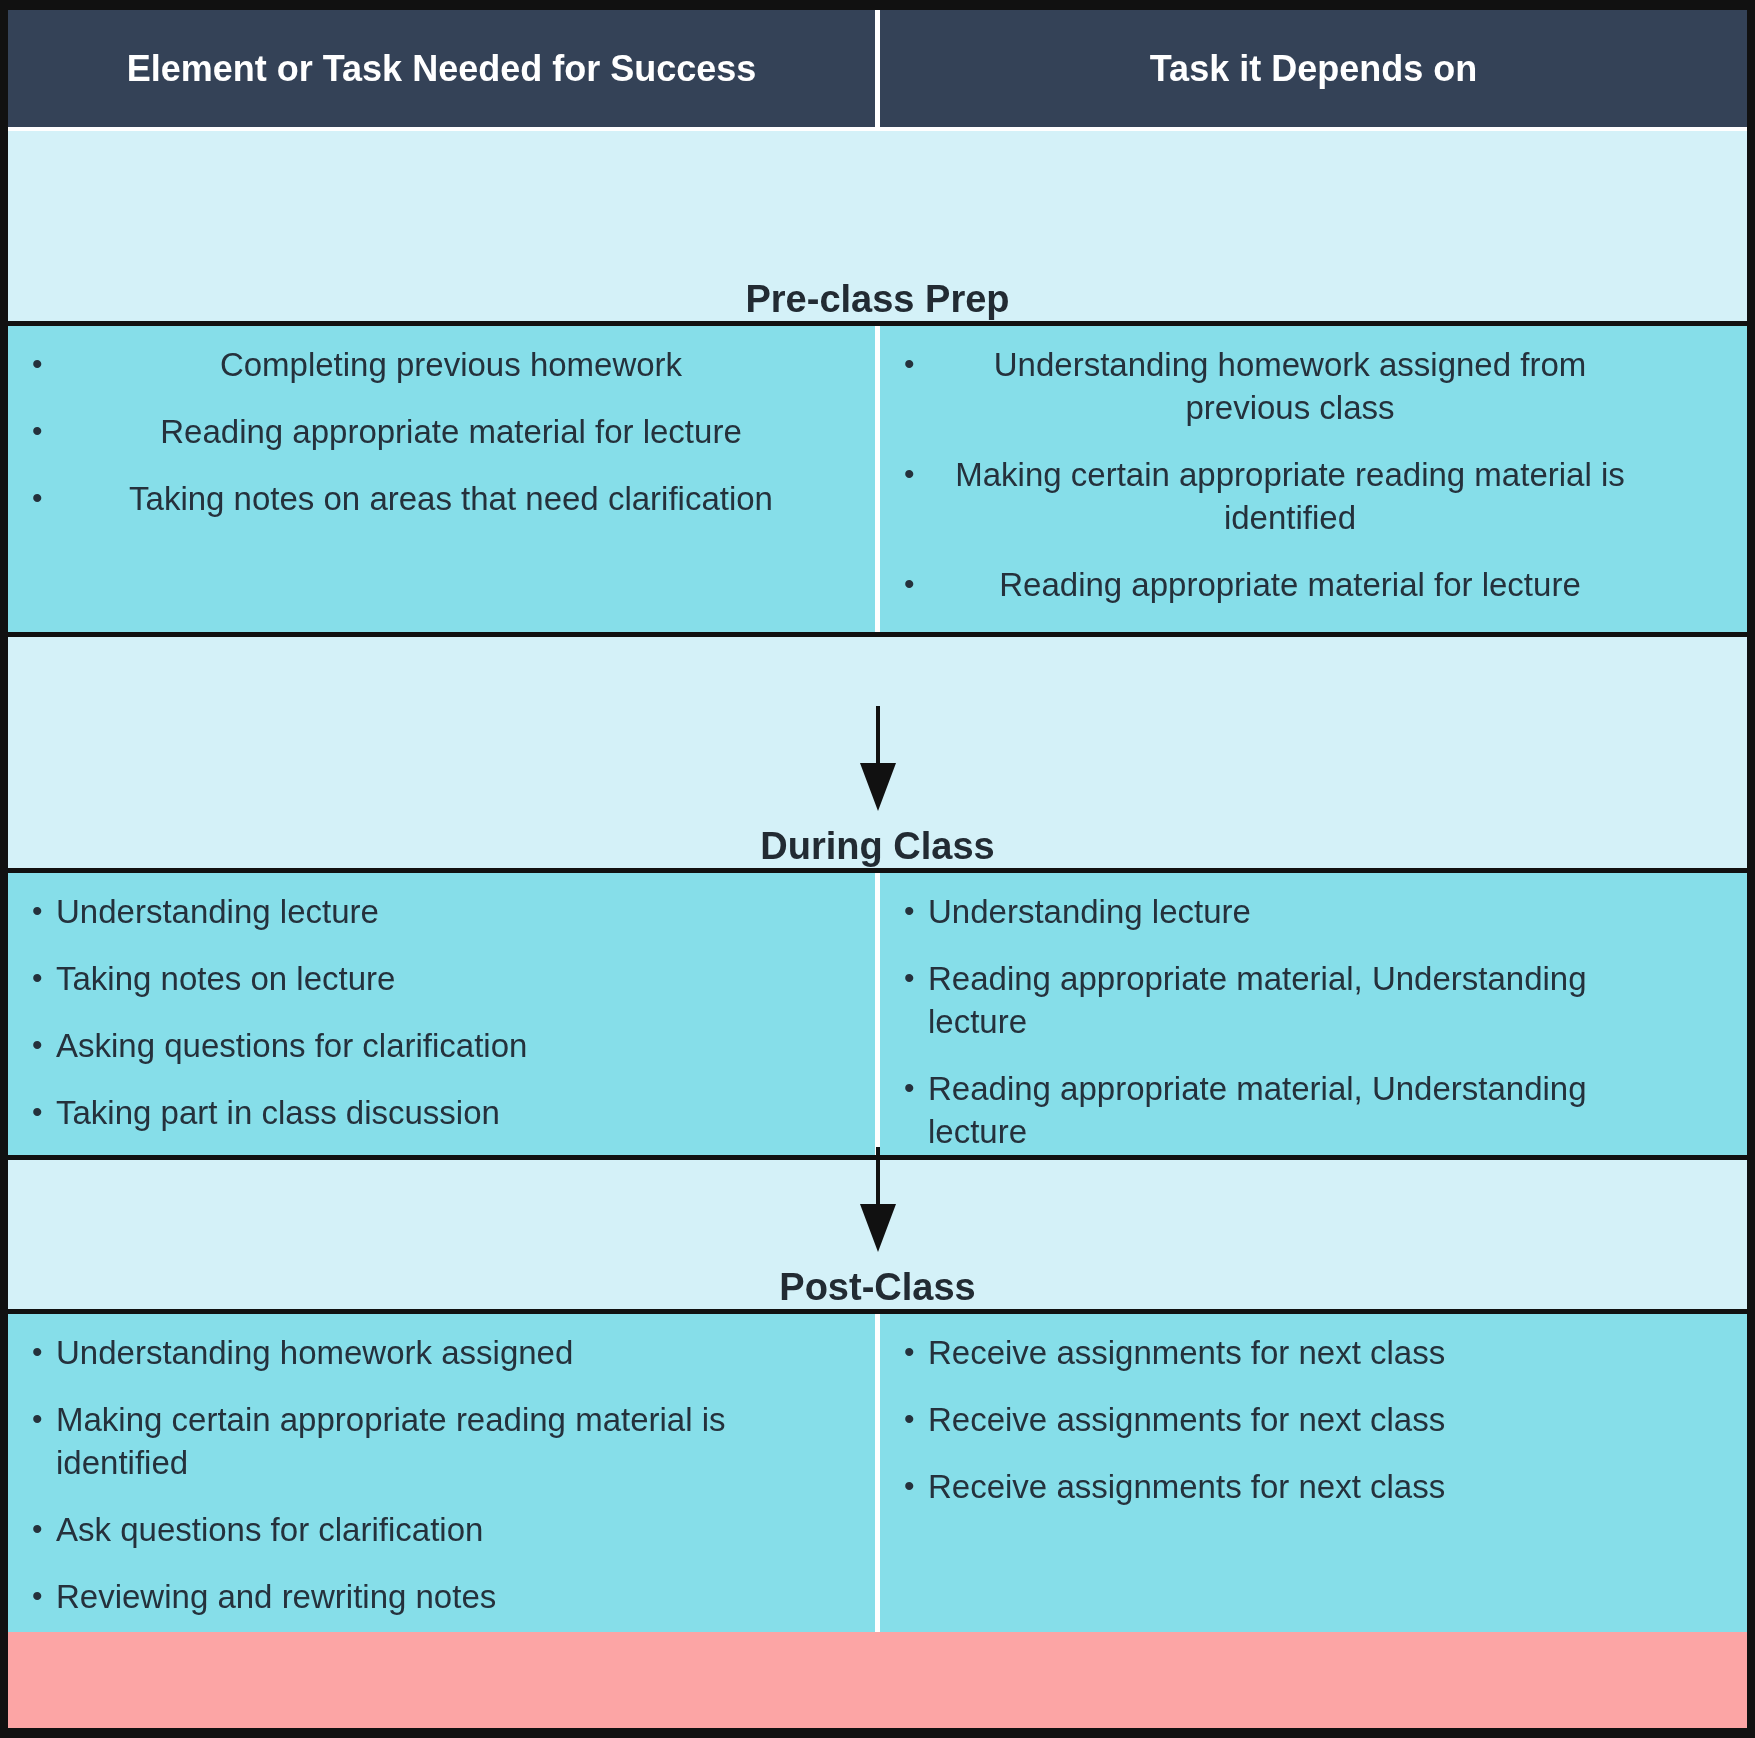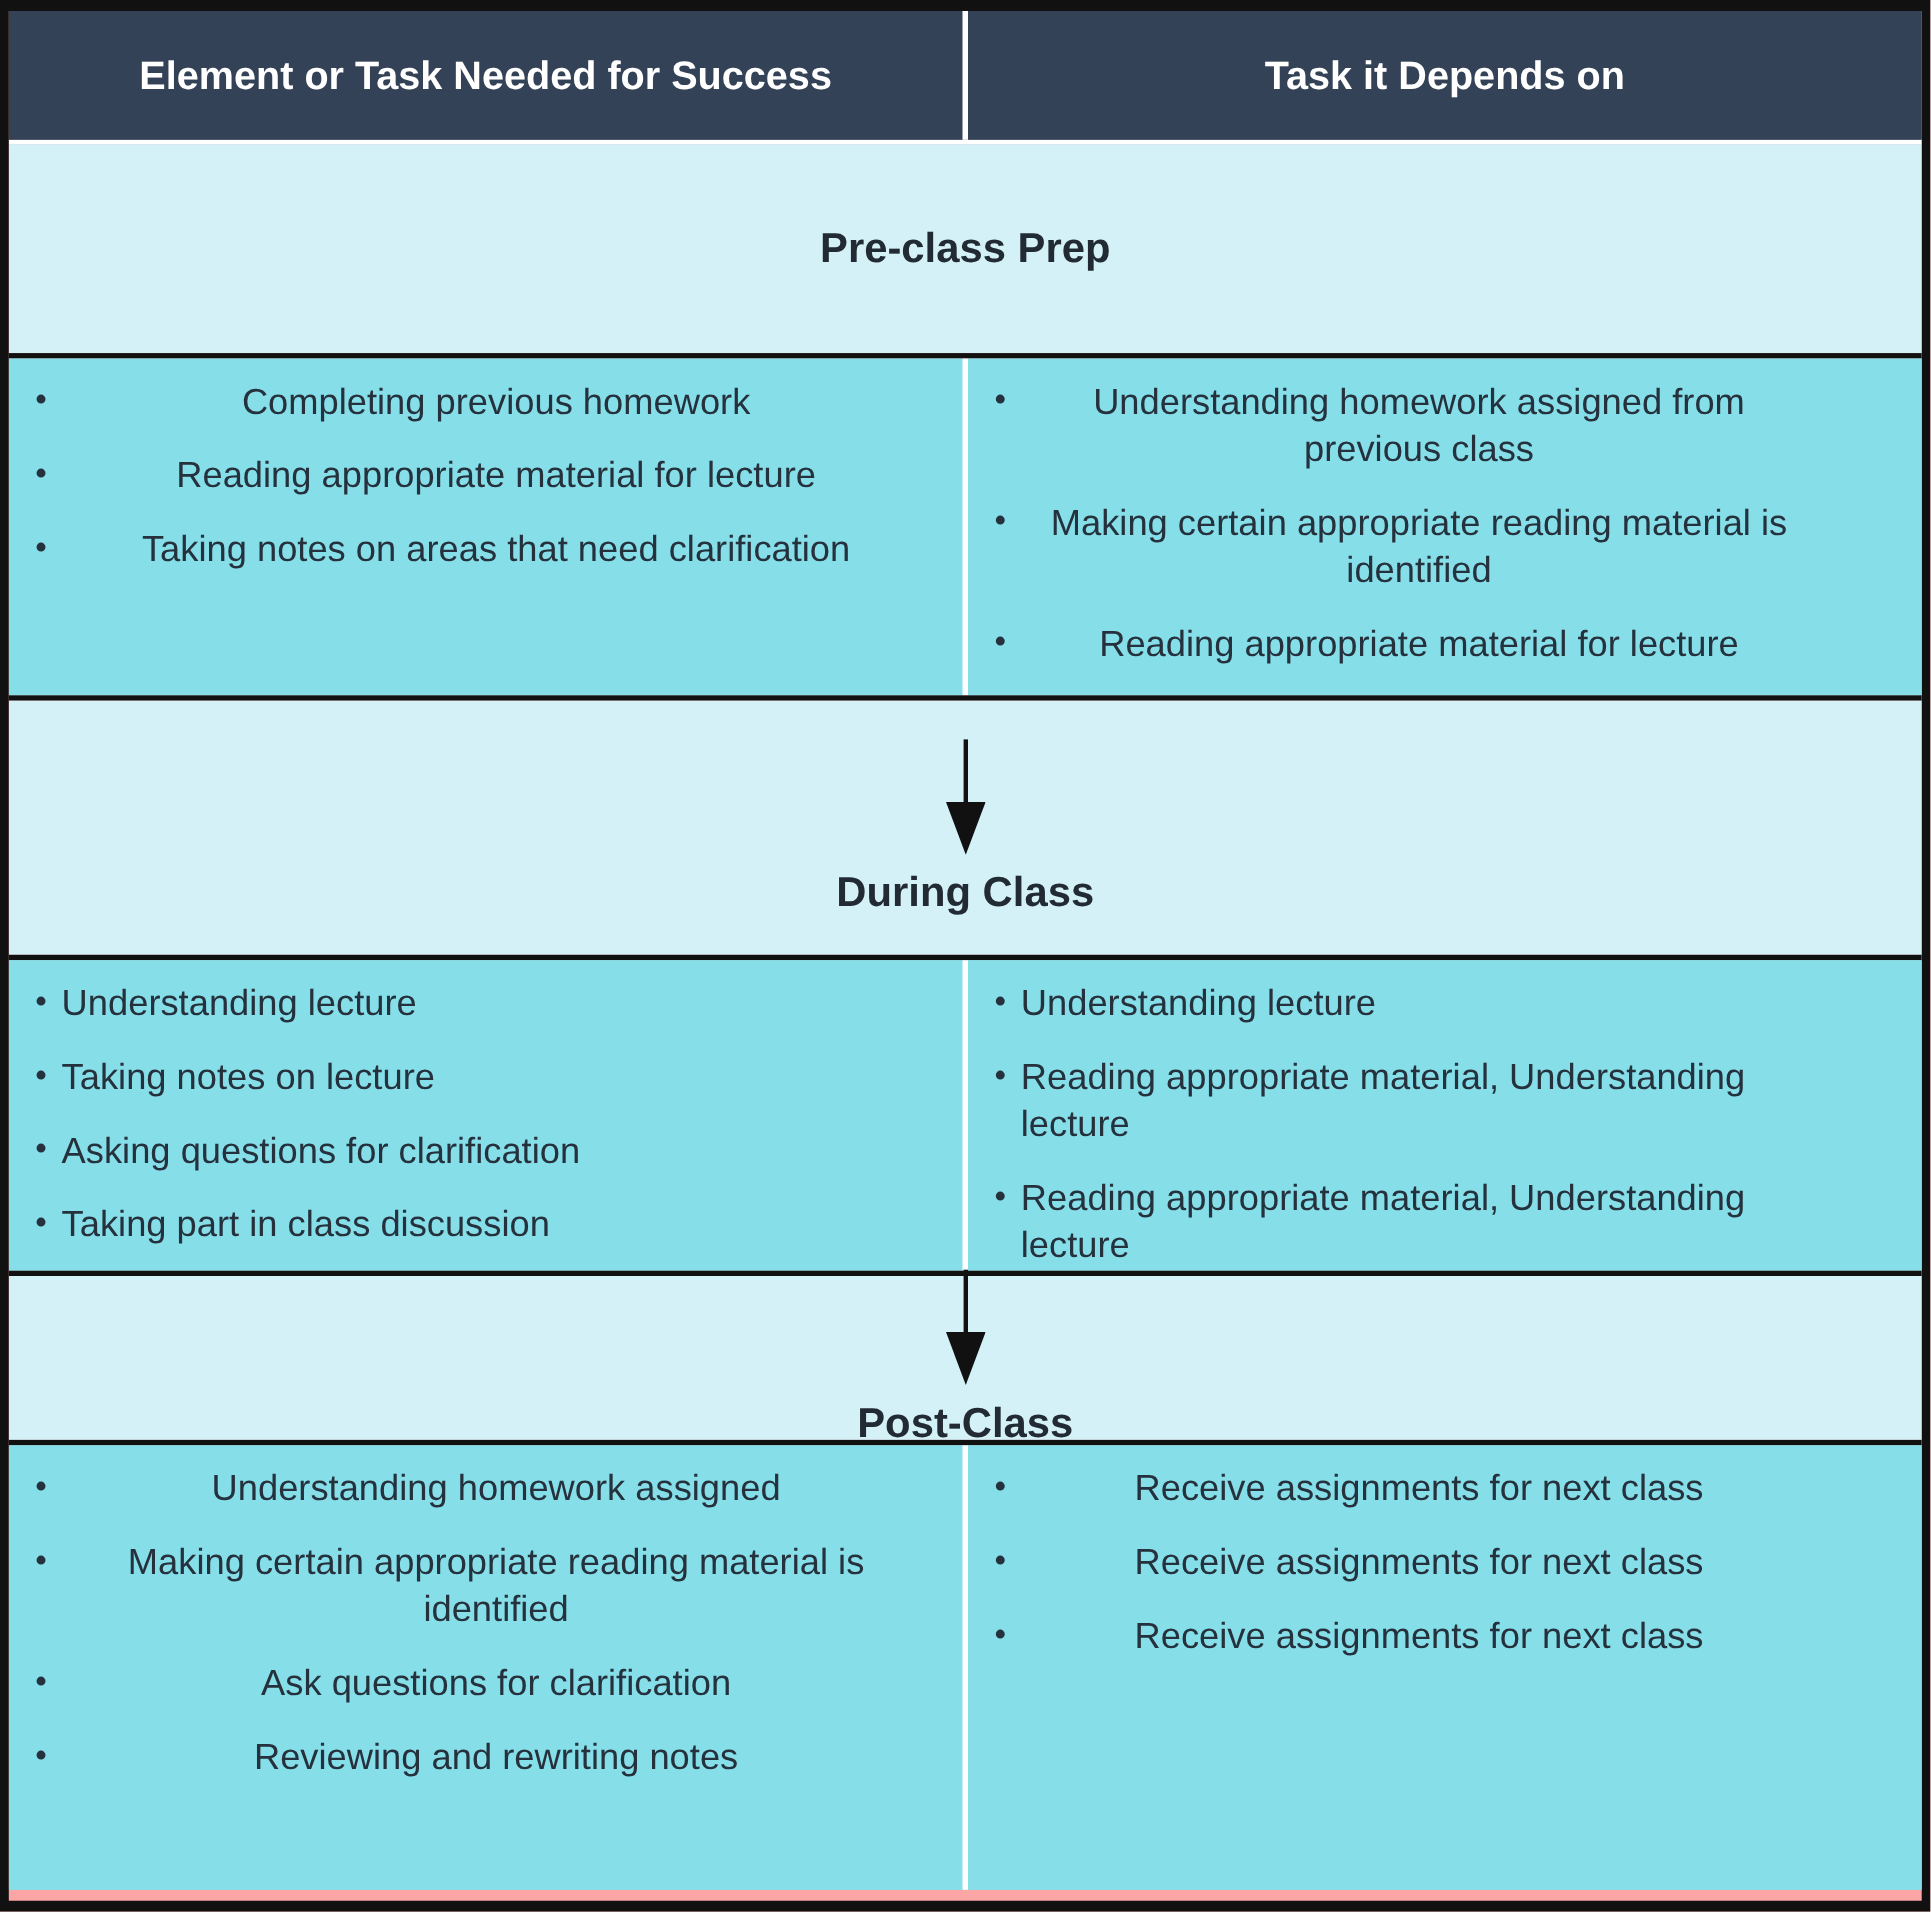--- a/index.html
+++ b/index.html
@@ -17,31 +17,31 @@
   .vdiv{background:#ffffff;}
   
   .header-row{height:117px;background:#344257;}
   .header-row .hcell{
     display:flex;align-items:center;justify-content:center;
     color:#ffffff;font-weight:bold;font-size:36px;background:#344257;
   }
   .hline-white{height:4px;background:#ffffff;}
   .hline-black{height:5px;background:#111111;}
   
-  .band{background:#d4f1f8;display:flex;flex-direction:column;align-items:center;justify-content:center;}
+  .band{background:#d4f1f8;display:flex;flex-direction:column;align-items:center;justify-content:flex-end;}
   .band-1{height:190px;}
   .band-2{height:231px;}
   .band-3{height:149px;}
   .band-title{font-size:38px;font-weight:bold;color:#222b33;}
   .band .arrow{margin-bottom:14px;line-height:0;}
   
   .bullet-row{background:#86dee9;}
   .row-1{height:306px;text-align:center;}
   .row-2{height:282px;}
-  .row-3{height:404px;text-align:center;}
+  .row-3{height:318px;}
   .bullet-row .cell{background:#86dee9;padding:18px 10px 0 18px;overflow:hidden;}
   ul.bullets{list-style:none;margin:0;padding:0;}
   ul.bullets li{
     position:relative;
     padding-left:30px;
     margin:0 0 24px 0;
     font-size:33px;line-height:1.3;color:#25313c;
   }
   ul.bullets li::before{
     content:"\2022";

